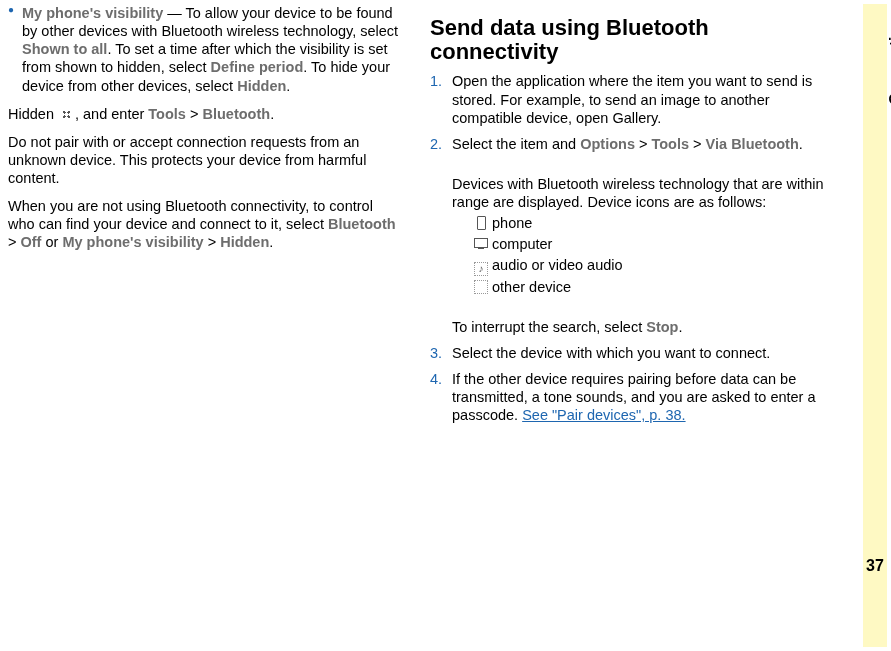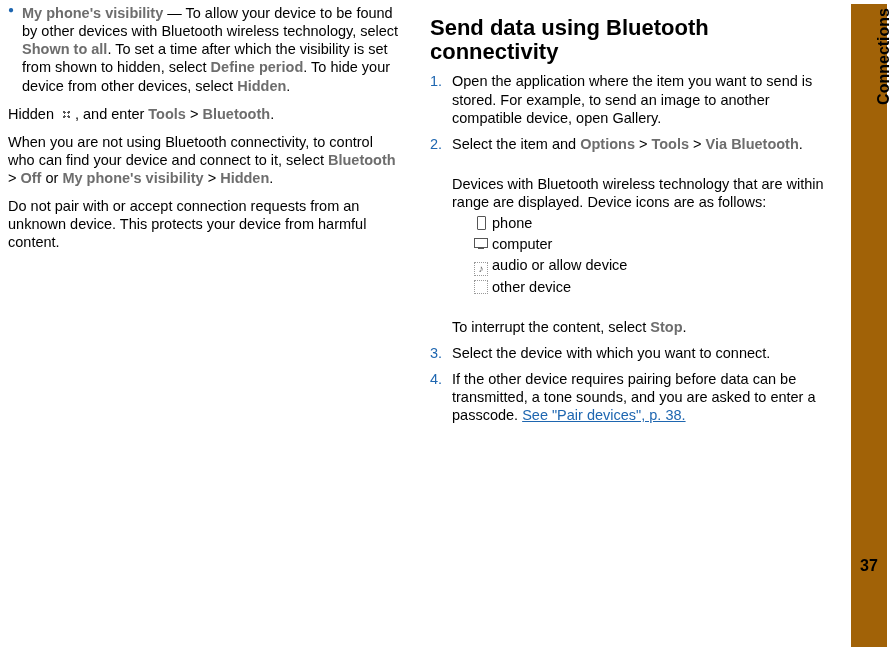--- a/index.html
+++ b/index.html
@@ -152,22 +152,22 @@
     display: block;
     width: 12px; height: 12px;
     border: 1px dotted #999;
   }
   .dev-line { margin: 3px 0 3px 22px; }
   .sidebar {
     position: absolute;
     right: 4px;
     top: 4px;
     bottom: 4px;
-    width: 36px;
-    background: #a16207;
+    width: 24px;
+    background: #fef9c3;
   }
   .side-label {
     position: absolute;
     top: 4px;
     left: 0; right: 0;
     transform: rotate(-90deg);
     transform-origin: 100% 0;
     font-weight: bold;
     font-size: 16px;
     color: #000;
@@ -196,25 +196,25 @@
       <li>
         <span class="item-name">My phone's visibility</span><span>  — To allow your device to be found by other devices with Bluetooth wireless technology, select </span><span class="ui">Shown to all</span><span>. To set a time after which the visibility is set from shown to hidden, select </span><span class="ui">Define period</span><span>. To hide your device from other devices, select </span><span class="ui">Hidden</span><span>.</span>
       </li>
     </ul>
 
 
     <p>
       <span>Hidden </span><span class="menu-key"></span><span>, and enter </span><span class="ui">Tools</span><span> &gt; </span><span class="ui">Bluetooth</span><span>.</span>
     </p>
 
+    <p>Do not pair with or accept connection requests from an unknown device. This protects your device from harmful content.</p>
+
     <p>
       <span>When you are not using Bluetooth connectivity, to control who can find your device and connect to it, select </span><span class="ui">Bluetooth</span><span> &gt; </span><span class="ui">Off</span><span> or </span><span class="ui">My phone's visibility</span><span> &gt; </span><span class="ui">Hidden</span><span>.</span>
     </p>
-
-    <p>Do not pair with or accept connection requests from an unknown device. This protects your device from harmful content.</p>
   </div>
 
   <div class="col col2">
     <h2>Send data using Bluetooth connectivity</h2>
 
 
     <ol class="steps">
       <li>
         <span>Open the application where the item you want to send is stored. For example, to send an image to another compatible device, open Gallery.</span>
       </li>
@@ -223,28 +223,28 @@
 
         <div class="step-sub">Devices with Bluetooth wireless technology that are within range are displayed. Device icons are as follows:</div>
 
         <div class="dev-line">
           <span class="dev-icon phone"></span><span>phone</span>
         </div>
         <div class="dev-line">
           <span class="dev-icon computer"></span><span>computer</span>
         </div>
         <div class="dev-line">
-          <span class="dev-icon audio"></span><span>audio or allow device</span>
+          <span class="dev-icon audio"></span><span>audio or video audio</span>
         </div>
         <div class="dev-line">
           <span class="dev-icon other"></span><span>other device</span>
         </div>
 
         <div class="step-sub">
-          <span>To interrupt the content, select </span><span class="ui">Stop</span><span>.</span>
+          <span>To interrupt the search, select </span><span class="ui">Stop</span><span>.</span>
         </div>
       </li>
       <li>
         <span>Select the device with which you want to connect.</span>
       </li>
       <li>
         <span>If the other device requires pairing before data can be transmitted, a tone sounds, and you are asked to enter a passcode. </span><a class="link">See "Pair devices", p. 38.</a>
       </li>
     </ol>
   </div>

